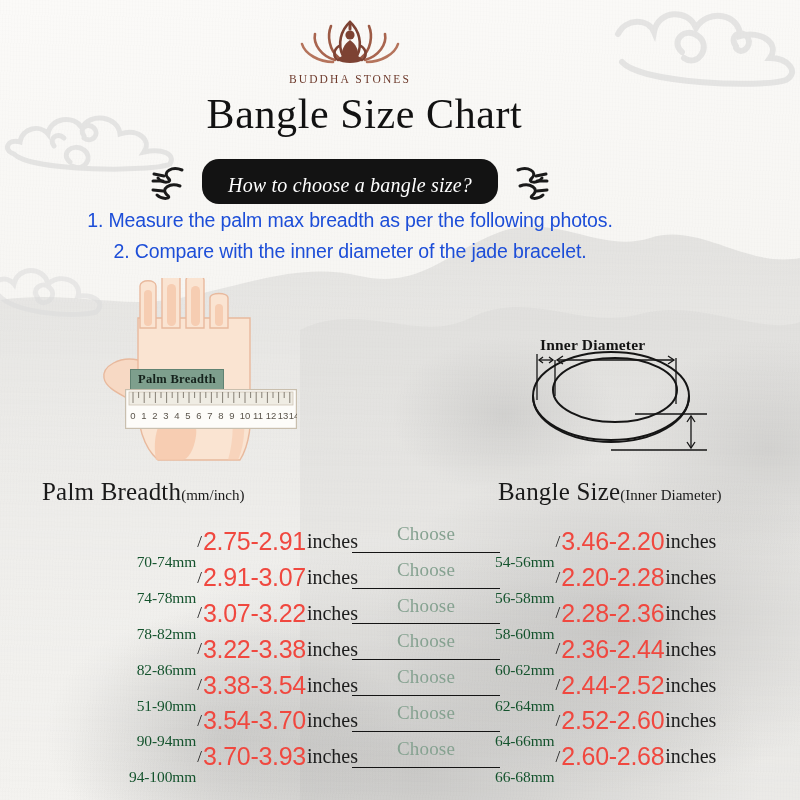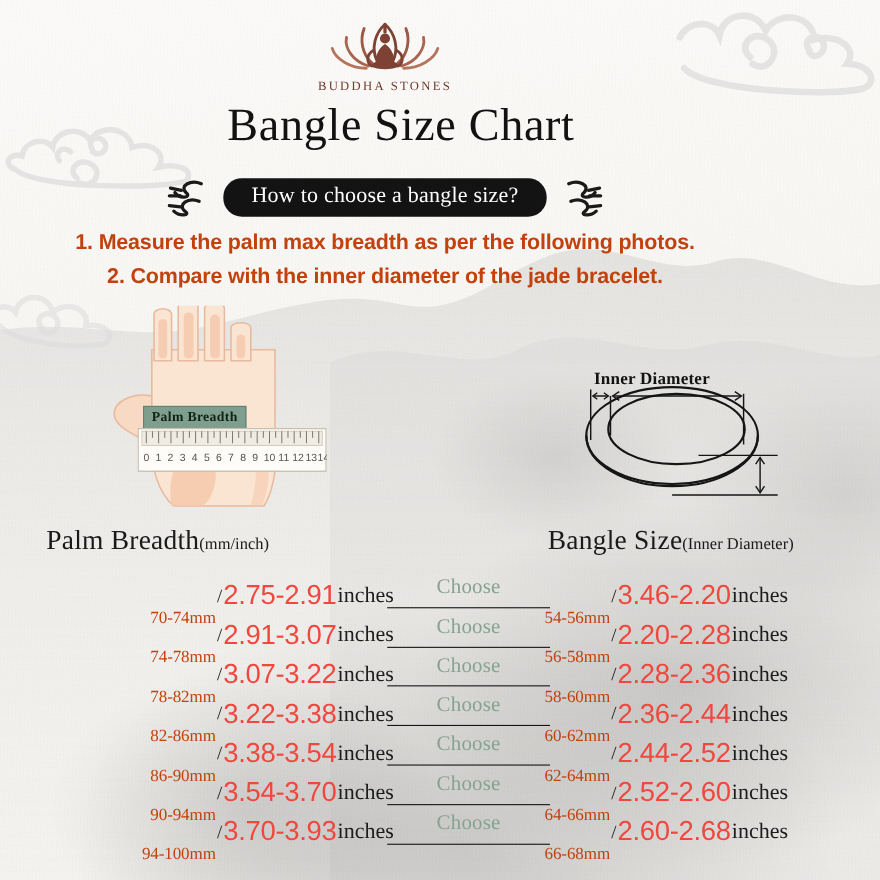--- a/index.html
+++ b/index.html
@@ -49,32 +49,32 @@
     font-size:42px; letter-spacing:.6px; color:#121212;padding-left:29px;
   }
 
   
   #pill-row{
     position:absolute; left:0; right:0; top:159px;
     display:flex; align-items:center; justify-content:center; gap:14px;
   }
   #pill{
     background:#131313; color:#fff; border-radius:17px;
-    padding:5px 26px 7px; font-size:20px; letter-spacing:.2px;
-    font-family:"Liberation Serif", serif; white-space:nowrap;
+    padding:15px 26px 7px; font-size:20px; letter-spacing:.2px;
+    font-family:"Liberation Serif", serif; white-space:nowrap;font-style:italic;
   }
   .flourish{ display:block; }
 
   
   #steps{
     position:absolute; left:0; right:0; top:205px; text-align:center;
     font-family:"Liberation Sans", sans-serif;
   }
   .step{
-    font-size:19.5px; font-weight:700; color:#c2410c;
+    font-size:19.5px; font-weight:400; color:#1d4ed8;
     letter-spacing:-.15px; line-height:31px;
   }
 
   
   #hand-art{ position:absolute; left:100px; top:278px; }
   #palm-badge{
     position:absolute; left:130px; top:369px;
     background:#7e9f8d; border:1px solid #5f8272;
     padding:2px 7px 3px; font-size:12.5px; font-weight:700;
     color:#14211b; letter-spacing:.3px; font-family:"Liberation Serif", serif;
@@ -95,21 +95,21 @@
   #head-left{ left:42px; top:478px; }
   #head-right{ left:498px; top:478px; }
 
   
   #table-left{ position:absolute; left:28px; top:524px; width:330px; }
   #table-right{ position:absolute; left:495px; top:524px; width:300px; }
   .row{
     height:35.8px; display:flex; align-items:center;
     white-space:nowrap;
   }
-  .mm{ font-size:15.5px; letter-spacing:-.1px; color:#c2410c;margin-top:41px; }
+  .mm{ font-size:15.5px; letter-spacing:-.1px; color:#14532d;margin-top:41px; }
   .slash{ font-size:17px; color:#1c1c1c; padding:0 1px; }
   .inch{
     font-size:25px; color:#f0483f; letter-spacing:-.3px;
     font-family:"Liberation Sans", sans-serif; font-weight:400;
   }
   .unit{ font-size:20px; color:#1c1c1c; margin-left:1px; }
   #table-left .row{ justify-content:flex-end; }
   #table-right .row{ justify-content:flex-start; }
 
   
@@ -348,21 +348,21 @@
       <span class="inch">3.07-3.22</span>
       <span class="unit">inches</span>
     </div>
     <div class="row">
       <span class="mm">82-86mm</span>
       <span class="slash">/</span>
       <span class="inch">3.22-3.38</span>
       <span class="unit">inches</span>
     </div>
     <div class="row">
-      <span class="mm">86-90mm</span>
+      <span class="mm">51-90mm</span>
       <span class="slash">/</span>
       <span class="inch">3.38-3.54</span>
       <span class="unit">inches</span>
     </div>
     <div class="row">
       <span class="mm">90-94mm</span>
       <span class="slash">/</span>
       <span class="inch">3.54-3.70</span>
       <span class="unit">inches</span>
     </div>

